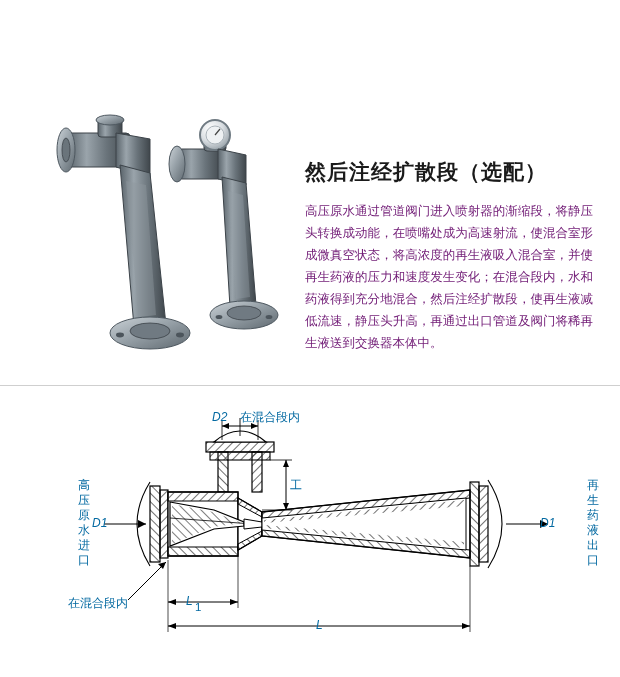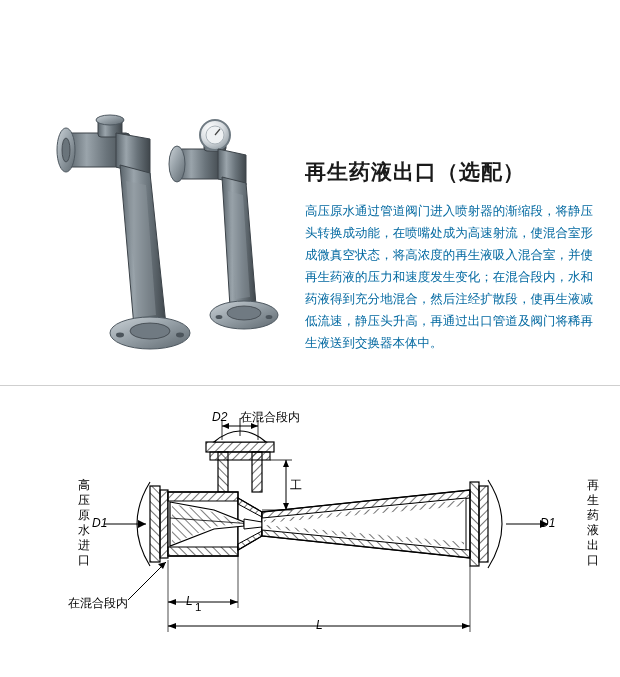--- a/index.html
+++ b/index.html
@@ -48,21 +48,21 @@
     color: #1a1a1a;
     letter-spacing: 1px;
   }
   .paragraph {
     position: absolute;
     left: 305px;
     top: 200px;
     width: 288px;
     font-size: 12.5px;
     line-height: 22px;
-    color: #0369a1;
+    color: #701a75;
     text-align: justify;
   }
 
   
   .divider {
     position: absolute;
     left: 0;
     top: 385px;
     width: 620px;
     height: 1px;
@@ -76,21 +76,21 @@
     top: 386px;
     width: 620px;
     height: 291px;
   }
   .diagram svg {
     display: block;
   }
   .lbl {
     position: absolute;
     font-size: 12px;
-    color: #000000;
+    color: #0369a1;
     line-height: 15px;
   }
   .lbl-vert {
     width: 14px;
     text-align: left;
   }
   .lbl-small {
     font-size: 11.5px;
   }
   .lbl-italic {
@@ -171,21 +171,21 @@
           <path d="M60 64 L75 68 L82 170 L68 172 Z" fill="#939da4" opacity="0.4"></path>
 
           <ellipse cx="76" cy="188" rx="34" ry="14" fill="url(#flangeG)" stroke="#4e5860" stroke-width="1"></ellipse>
           <ellipse cx="76" cy="186" rx="17" ry="7" fill="#707a82" stroke="#3c4349" stroke-width="0.8"></ellipse>
           <ellipse cx="51" cy="190" rx="3.4" ry="2" fill="#4c555c"></ellipse>
           <ellipse cx="101" cy="190" rx="3.4" ry="2" fill="#4c555c"></ellipse>
         </g>
       </svg>
     </div>
 
-    <div class="title">再生药液出口（选配）</div>
+    <div class="title">然后注经扩散段（选配）</div>
     <div class="paragraph">高压原水通过管道阀门进入喷射器的渐缩段，将静压头转换成动能，在喷嘴处成为高速射流，使混合室形成微真空状态，将高浓度的再生液吸入混合室，并使再生药液的压力和速度发生变化；在混合段内，水和药液得到充分地混合，然后注经扩散段，使再生液减低流速，静压头升高，再通过出口管道及阀门将稀再生液送到交换器本体中。</div>
   </div>
 
   <div class="divider"></div>
 
   <div class="diagram">
     <svg width="620" height="291" viewBox="0 0 620 291">
       <defs>
         <pattern id="hatchA" width="6" height="6" patternTransform="rotate(45)" patternUnits="userSpaceOnUse">
           <line x1="0" y1="0" x2="0" y2="6" stroke="#333" stroke-width="1.4"></line>

